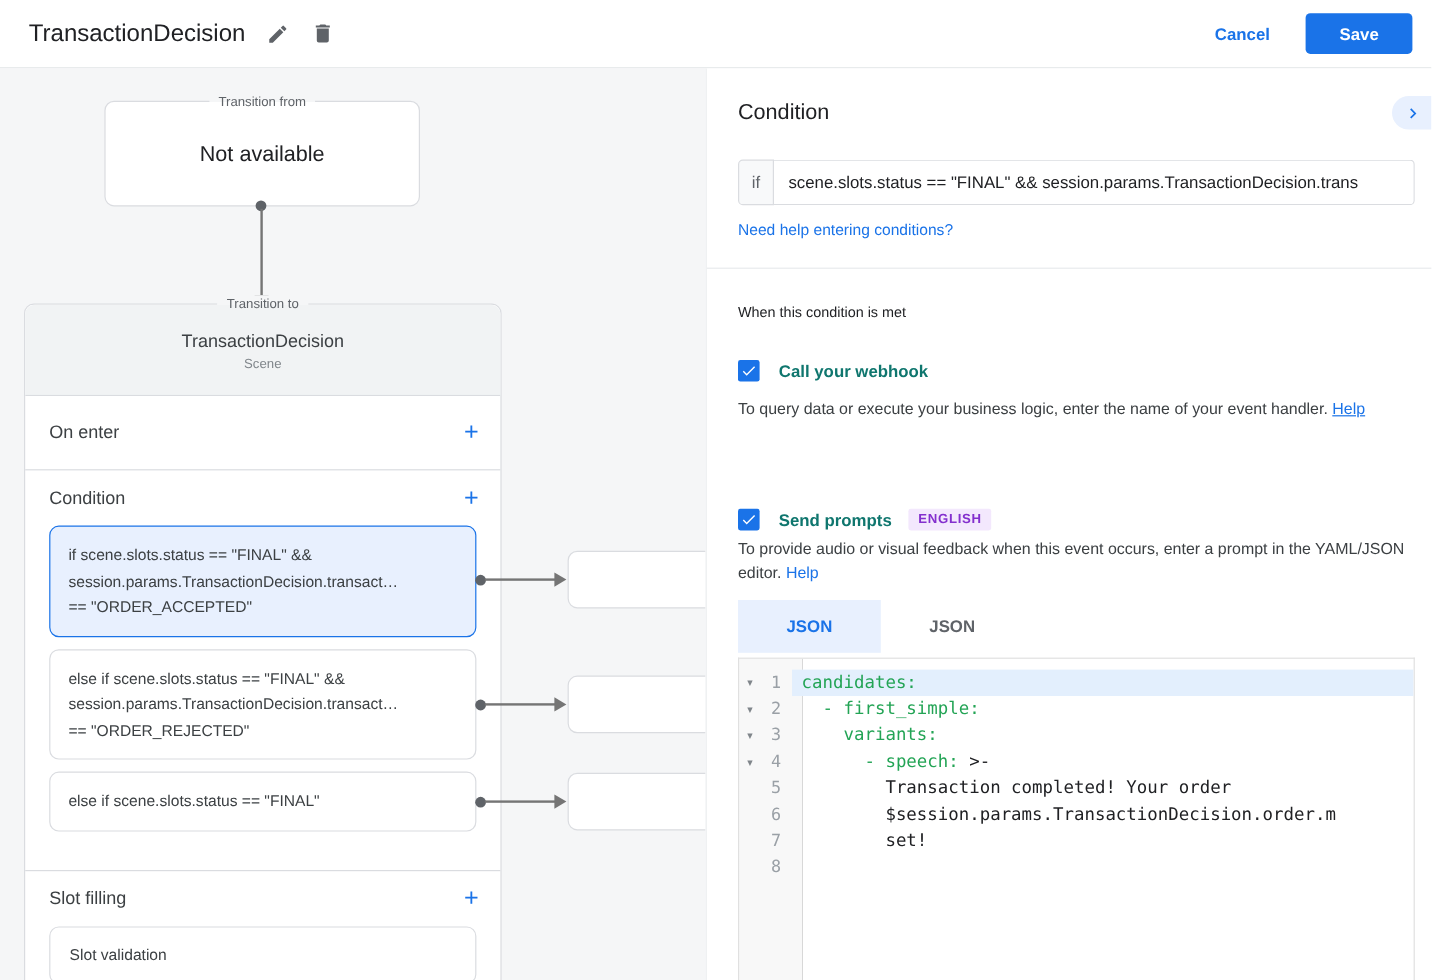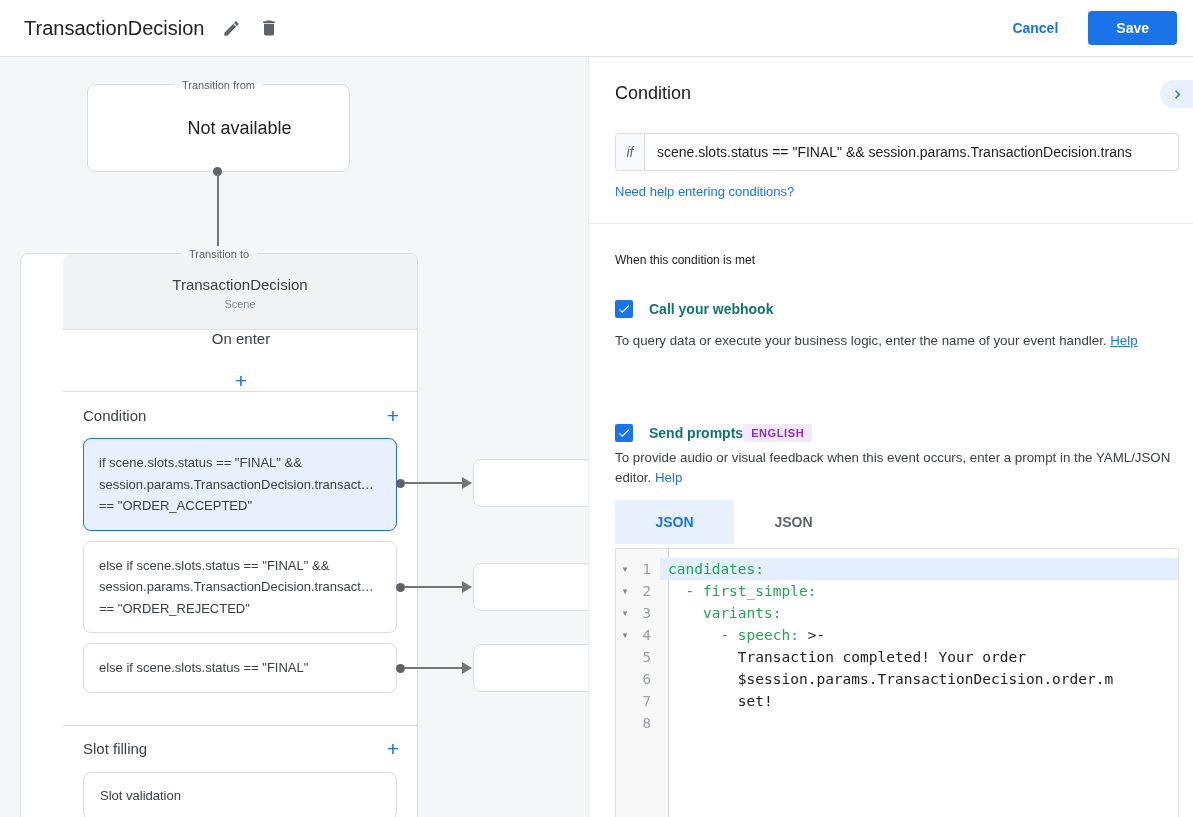--- a/index.html
+++ b/index.html
@@ -13,39 +13,39 @@
   .icon-btn { background:none; border:none; cursor:pointer; margin-left:18px; display:flex; align-items:center; }
   .icon-btn svg { fill:#5f6368; }
   .topbar .spacer { flex:1; }
   .btn-text { background:none; border:none; color:#1a73e8; font-size:14px; font-weight:600; padding:9px 18px; cursor:pointer; font-family:"Liberation Sans",sans-serif; }
   .btn-primary { background:#1a73e8; color:#fff; border:none; border-radius:4px; font-size:14px; font-weight:600;
                  padding:9px 28px; margin-left:12px; cursor:pointer; font-family:"Liberation Sans",sans-serif; }
 
   
   .canvas { position:absolute; left:0; top:57px; width:588px; height:760px; background:#f5f6f7; overflow:hidden; }
 
-  .fieldbox { position:absolute; border:1px solid #dadce0; border-radius:8px; background:#fff;padding-left:42px; }
+  .fieldbox { position:absolute; border:1px solid #dadce0; border-radius:8px; background:#fff; }
   .legend { position:absolute; top:-8px; left:50%; transform:translateX(-50%); font-size:11px; color:#5f6368;
             padding:0 8px; line-height:16px; white-space:nowrap; }
   .tfrom { left:87px; top:27px; width:263px; height:88px; display:flex; align-items:center; justify-content:center; }
   .tfrom .legend { background:linear-gradient(#f5f6f7 50%, #ffffff 50%); }
   .tfrom-value { font-size:18px; color:#202124; }
 
   .varrow-dot { position:absolute; left:213px; top:110px; width:9px; height:9px; border-radius:50%; background:#5f6368; }
   .varrow-line { position:absolute; left:217px; top:117px; width:2px; height:72px; background:#757575; }
   .varrow-head { position:absolute; left:212px; top:189px; width:0; height:0;
                  border-left:6px solid transparent; border-right:6px solid transparent; border-top:10px solid #757575; }
 
   .tto { left:20px; top:196px; width:398px; height:620px; background:#fff; }
   .tto .legend { background:linear-gradient(#f5f6f7 50%, #f1f3f4 50%); }
   .tto-header { height:76px; background:#f1f3f4; border-bottom:1px solid #dadce0; border-radius:8px 8px 0 0; text-align:center; }
   .tto-title { padding-top:22px; font-size:15px; color:#3c4043; }
   .tto-sub { margin-top:5px; font-size:11px; color:#80868b; }
   .row-head { display:flex; align-items:center; justify-content:space-between; padding:0 18px 0 20px; }
-  .row-onenter { height:62px; border-bottom:1px solid #dadce0;flex-direction:column; }
+  .row-onenter { height:62px; border-bottom:1px solid #dadce0; }
   .sec-label { font-size:15px; color:#3c4043; }
   .plus { color:#1a73e8; font-size:21px; font-weight:400; line-height:21px; background:none; border:none; cursor:pointer; }
   .sec-cond-head, .sec-slot-head { height:46px; }
   .sec-cond { border-bottom:1px solid #dadce0; padding-bottom:22px; }
   .condition-card { margin:0 20px 10px 20px; border:1px solid #dadce0; border-radius:8px; background:#fff;
                     padding:13px 15px; cursor:pointer; }
   .condition-card.selected { border:1px solid #1a73e8; background:#e8f0fe; }
   .cond-line { font-size:13px; line-height:21.5px; color:#3c4043; white-space:nowrap; overflow:hidden; }
   .slot-card { margin:0 20px; border:1px solid #dadce0; border-radius:8px; background:#fff; height:48px;
                display:flex; align-items:center; padding:0 16px; font-size:13px; color:#3c4043; cursor:pointer; }
@@ -58,33 +58,33 @@
                 border:1px solid #dadce0; border-radius:8px; }
 
   
   .panel { position:absolute; left:588px; top:57px; width:605px; height:760px; background:#fff; border-left:1px solid #eceeef; }
   .panel-title { position:absolute; left:26px; top:26px; font-size:18px; color:#202124; }
   .collapse-btn { position:absolute; right:0; top:23px; width:33px; height:28px; background:#e8f0fe;
                   border:none; border-radius:14px 0 0 14px; cursor:pointer; display:flex; align-items:center; padding-left:9px; }
 
   .if-row { position:absolute; left:26px; top:76px; width:564px; height:38px; display:flex; }
   .if-chip { width:30px; background:#f8f9fa; border:1px solid #dadce0; border-radius:4px 0 0 4px;
-             display:flex; align-items:center; justify-content:center; font-size:14px; color:#5f6368;font-style:italic; }
+             display:flex; align-items:center; justify-content:center; font-size:14px; color:#5f6368; }
   .if-input { flex:1; border:1px solid #dadce0; border-left:none; border-radius:0 4px 4px 0; font-size:14px;
               color:#202124; padding:0 12px; font-family:"Liberation Sans",sans-serif; outline:none; }
   .help-link { position:absolute; left:26px; top:127px; font-size:13px; color:#1a73e8; text-decoration:none; cursor:pointer; }
   .panel-divider { position:absolute; left:0; top:166px; width:605px; height:1px; background:#e8eaed; }
 
   .when-heading { position:absolute; left:26px; top:196px; font-size:12px; color:#202124; }
 
   .check-row { position:absolute; left:26px; display:flex; align-items:center; }
   .checkbox { width:18px; height:18px; background:#1a73e8; border-radius:2px; display:flex; align-items:center;
               justify-content:center; cursor:pointer; flex:none; }
   .check-label { margin-left:16px; font-size:14px; font-weight:600; color:#0f766e; }
-  .badge { background:#f3e8fd; color:#8430ce; font-size:11px; font-weight:600;
+  .badge { margin-left:14px; background:#f3e8fd; color:#8430ce; font-size:11px; font-weight:600;
            letter-spacing:.6px; padding:3px 8px; border-radius:2px; }
   .desc { position:absolute; left:26px; width:566px; font-size:13.3px; line-height:20px; color:#3c4043; }
   .desc a { color:#1a73e8; cursor:pointer; }
   .desc a.u { text-decoration:underline; }
 
   .text-input { position:absolute; left:26px; top:300px; width:564px; height:38px; border:1px solid #dadce0;
                 border-radius:4px; display:flex; align-items:center; padding:0 13px; font-size:14px; color:#202124; cursor:text; }
   .caret { display:inline-block; width:1.5px; height:17px; background:#202124; margin-left:1px; }
 
   .tabs { position:absolute; left:26px; top:443px; display:flex; }

